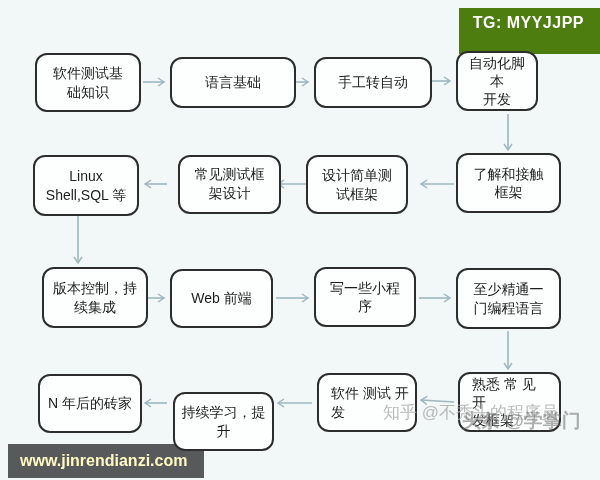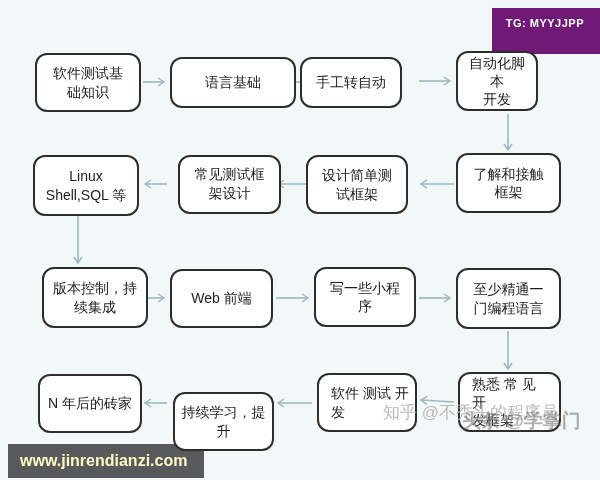--- a/index.html
+++ b/index.html
@@ -11,21 +11,21 @@
   .fbox{
     position:absolute;box-sizing:border-box;
     background:#fdfefe;border:2px solid #2d2d2d;border-radius:12px;
     display:flex;align-items:center;justify-content:center;
     text-align:center;font-size:14px;color:#1d1d1d;line-height:1.3;
     white-space:pre-line;padding:2px 6px;
   }
   .fbox.align-left{justify-content:flex-start;text-align:left;padding-left:12px;}
   .badge{
     position:absolute;top:8px;right:0;height:30px;
-    background:#701a75;color:#ffffff;font-weight:bold;font-size:11px;
+    background:#4d7c0f;color:#ffffff;font-weight:bold;font-size:16px;
     letter-spacing:.5px;display:flex;align-items:center;padding:0 16px 16px 14px;
   }
   .footer-bar{
     position:absolute;left:8px;top:444px;width:196px;height:34px;
     background:#58595b;color:#fef9c3;font-weight:bold;font-size:16px;
     display:flex;align-items:center;padding-left:12px;box-sizing:border-box;
   }
   .wm-zhihu{
     position:absolute;left:383px;top:401px;font-size:17px;color:#aeaeae;
     opacity:.85;filter:blur(.6px);white-space:nowrap;z-index:5;
@@ -72,21 +72,21 @@
 
       <line x1="454" y1="402" x2="421" y2="400" marker-end="url(#arr)"></line>
       <line x1="312" y1="403" x2="278" y2="403" marker-end="url(#arr)"></line>
       <line x1="167" y1="403" x2="145" y2="403" marker-end="url(#arr)"></line>
     </g>
   </svg>
 
   <div class="fbox" style="left:35px;top:53px;width:106px;height:59px;">软件测试基
 础知识</div>
   <div class="fbox" style="left:170px;top:57px;width:126px;height:51px;">语言基础</div>
-  <div class="fbox" style="left:300px;top:57px;width:102px;height:51px;">手工转自动</div>
+  <div class="fbox" style="left:314px;top:57px;width:118px;height:51px;">手工转自动</div>
   <div class="fbox" style="left:456px;top:51px;width:82px;height:60px;">自动化脚本
 开发</div>
 
   <div class="fbox" style="left:33px;top:155px;width:106px;height:61px;">Linux
 Shell,SQL 等</div>
   <div class="fbox" style="left:178px;top:155px;width:103px;height:59px;font-family:Liberation Serif, serif;">常见测试框
 架设计</div>
   <div class="fbox" style="left:306px;top:155px;width:102px;height:59px;">设计简单测
 试框架</div>
   <div class="fbox" style="left:456px;top:153px;width:105px;height:60px;">了解和接触

